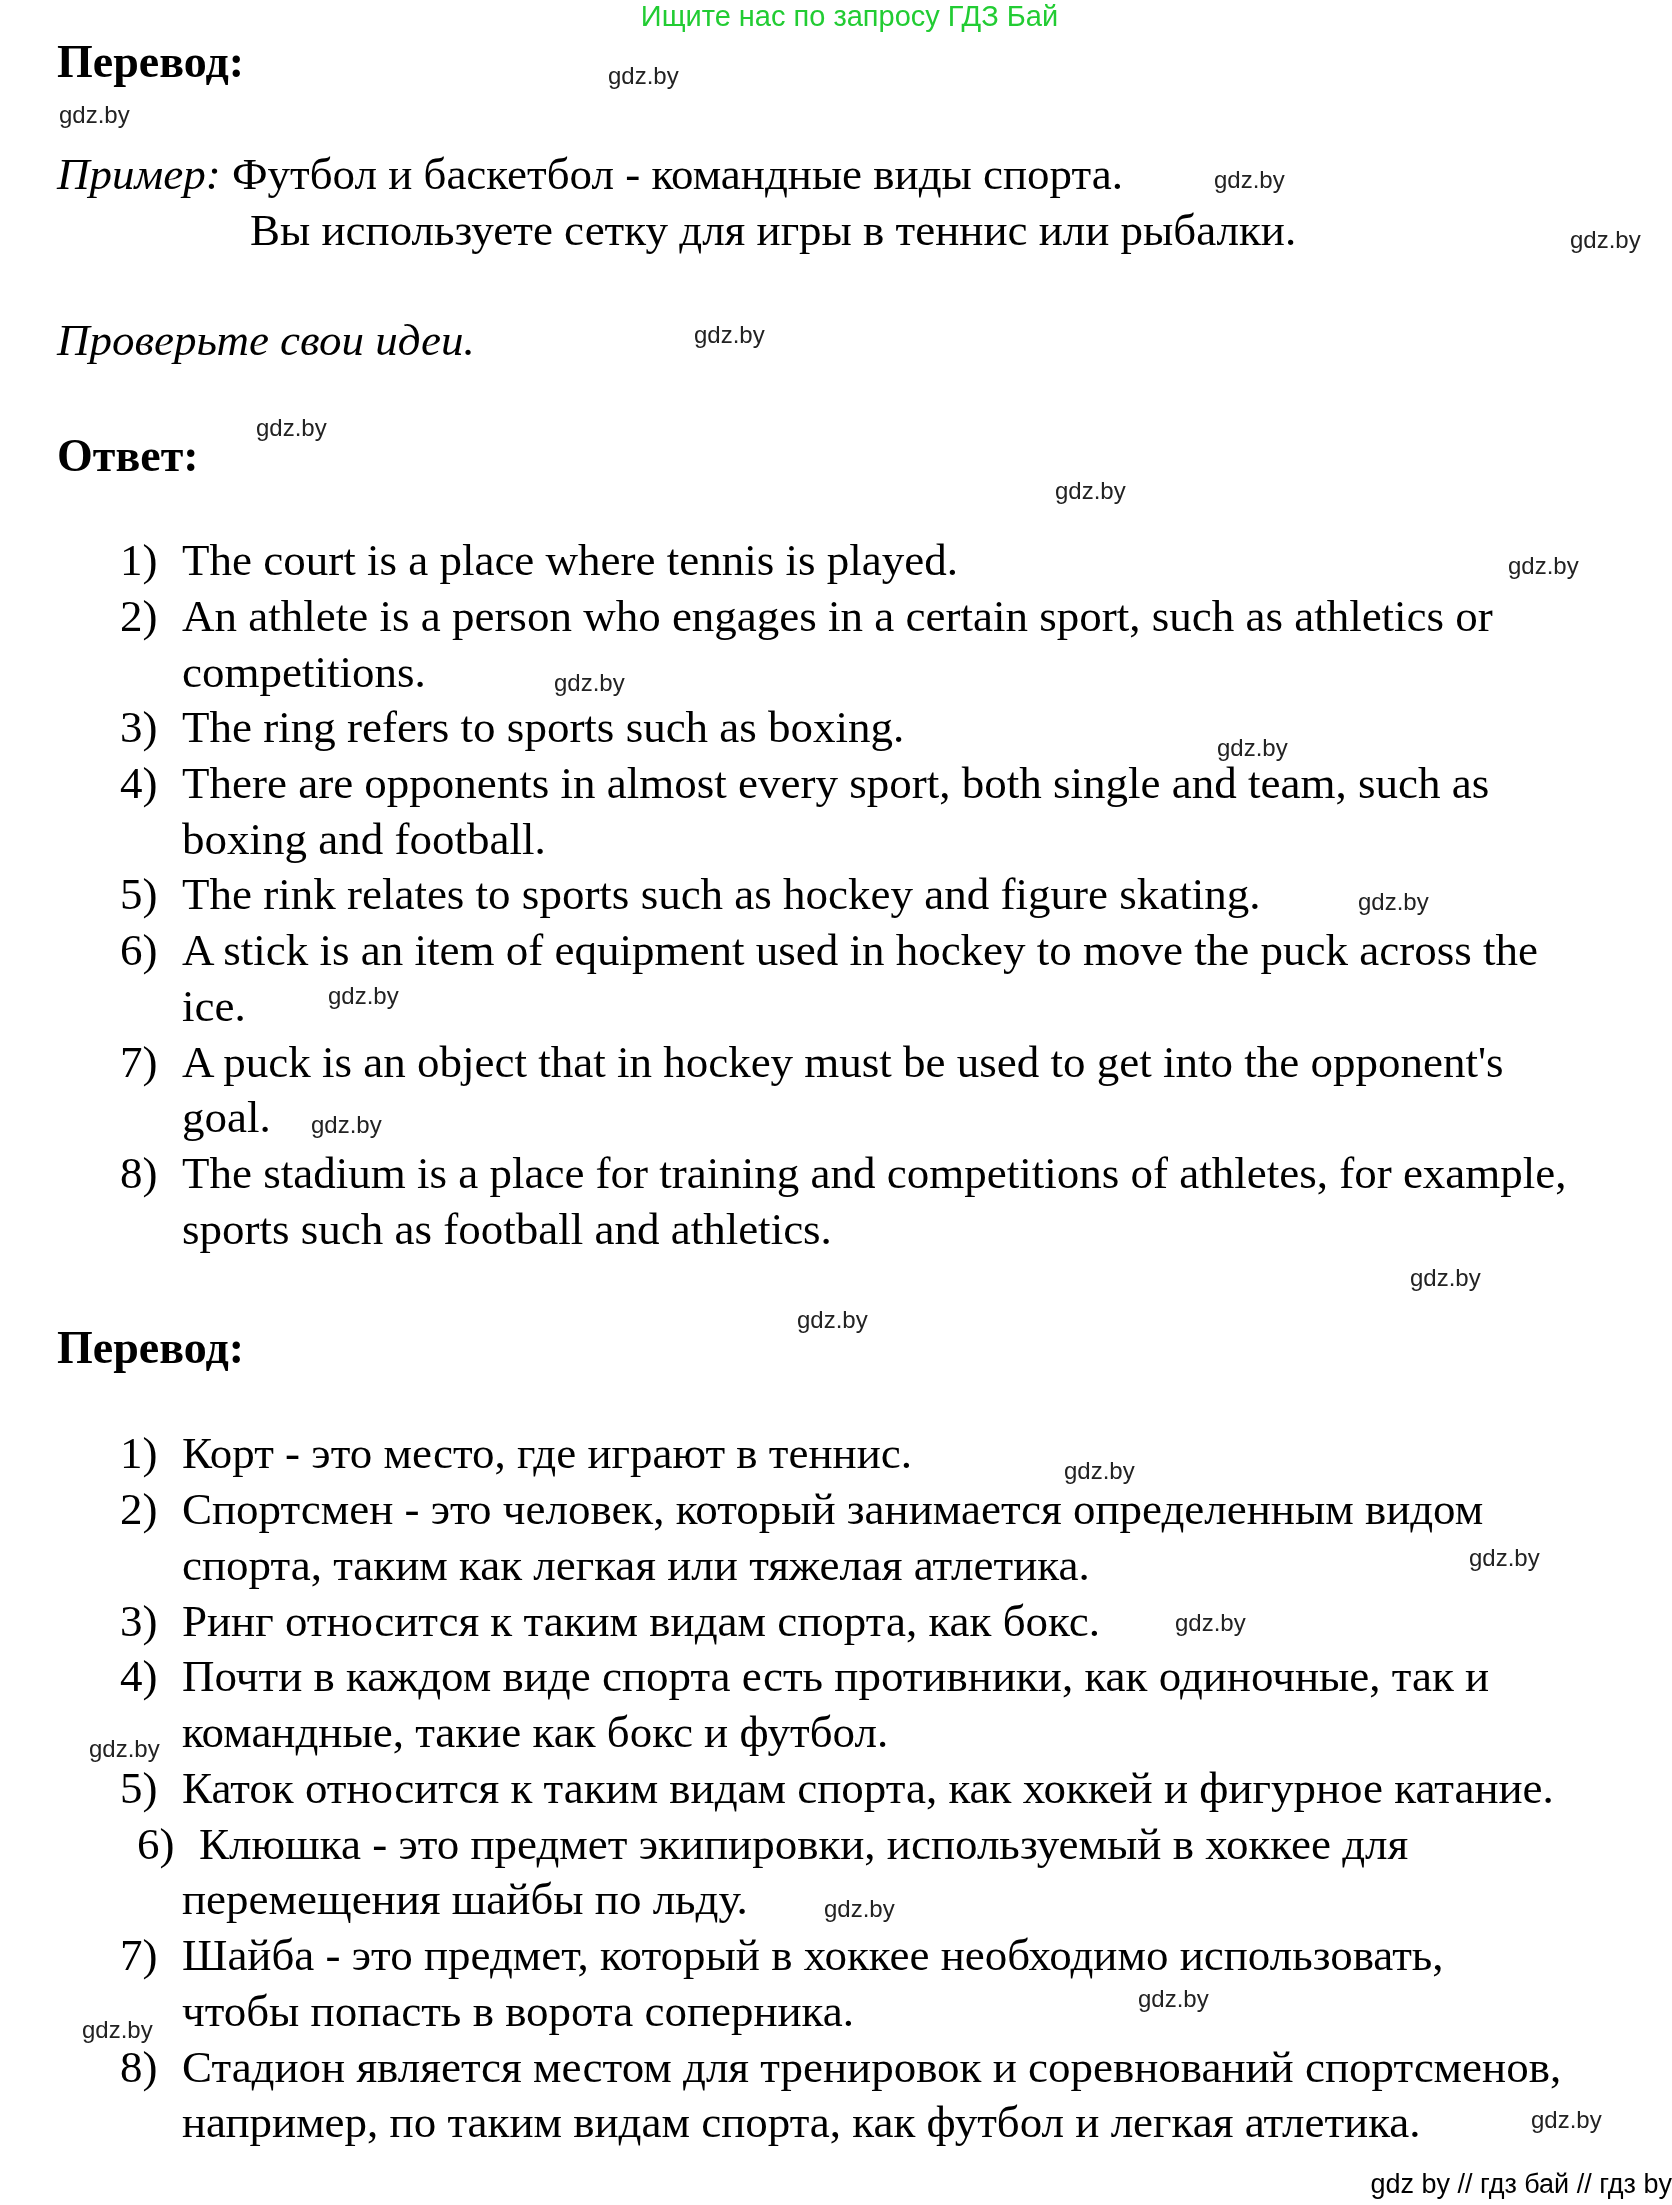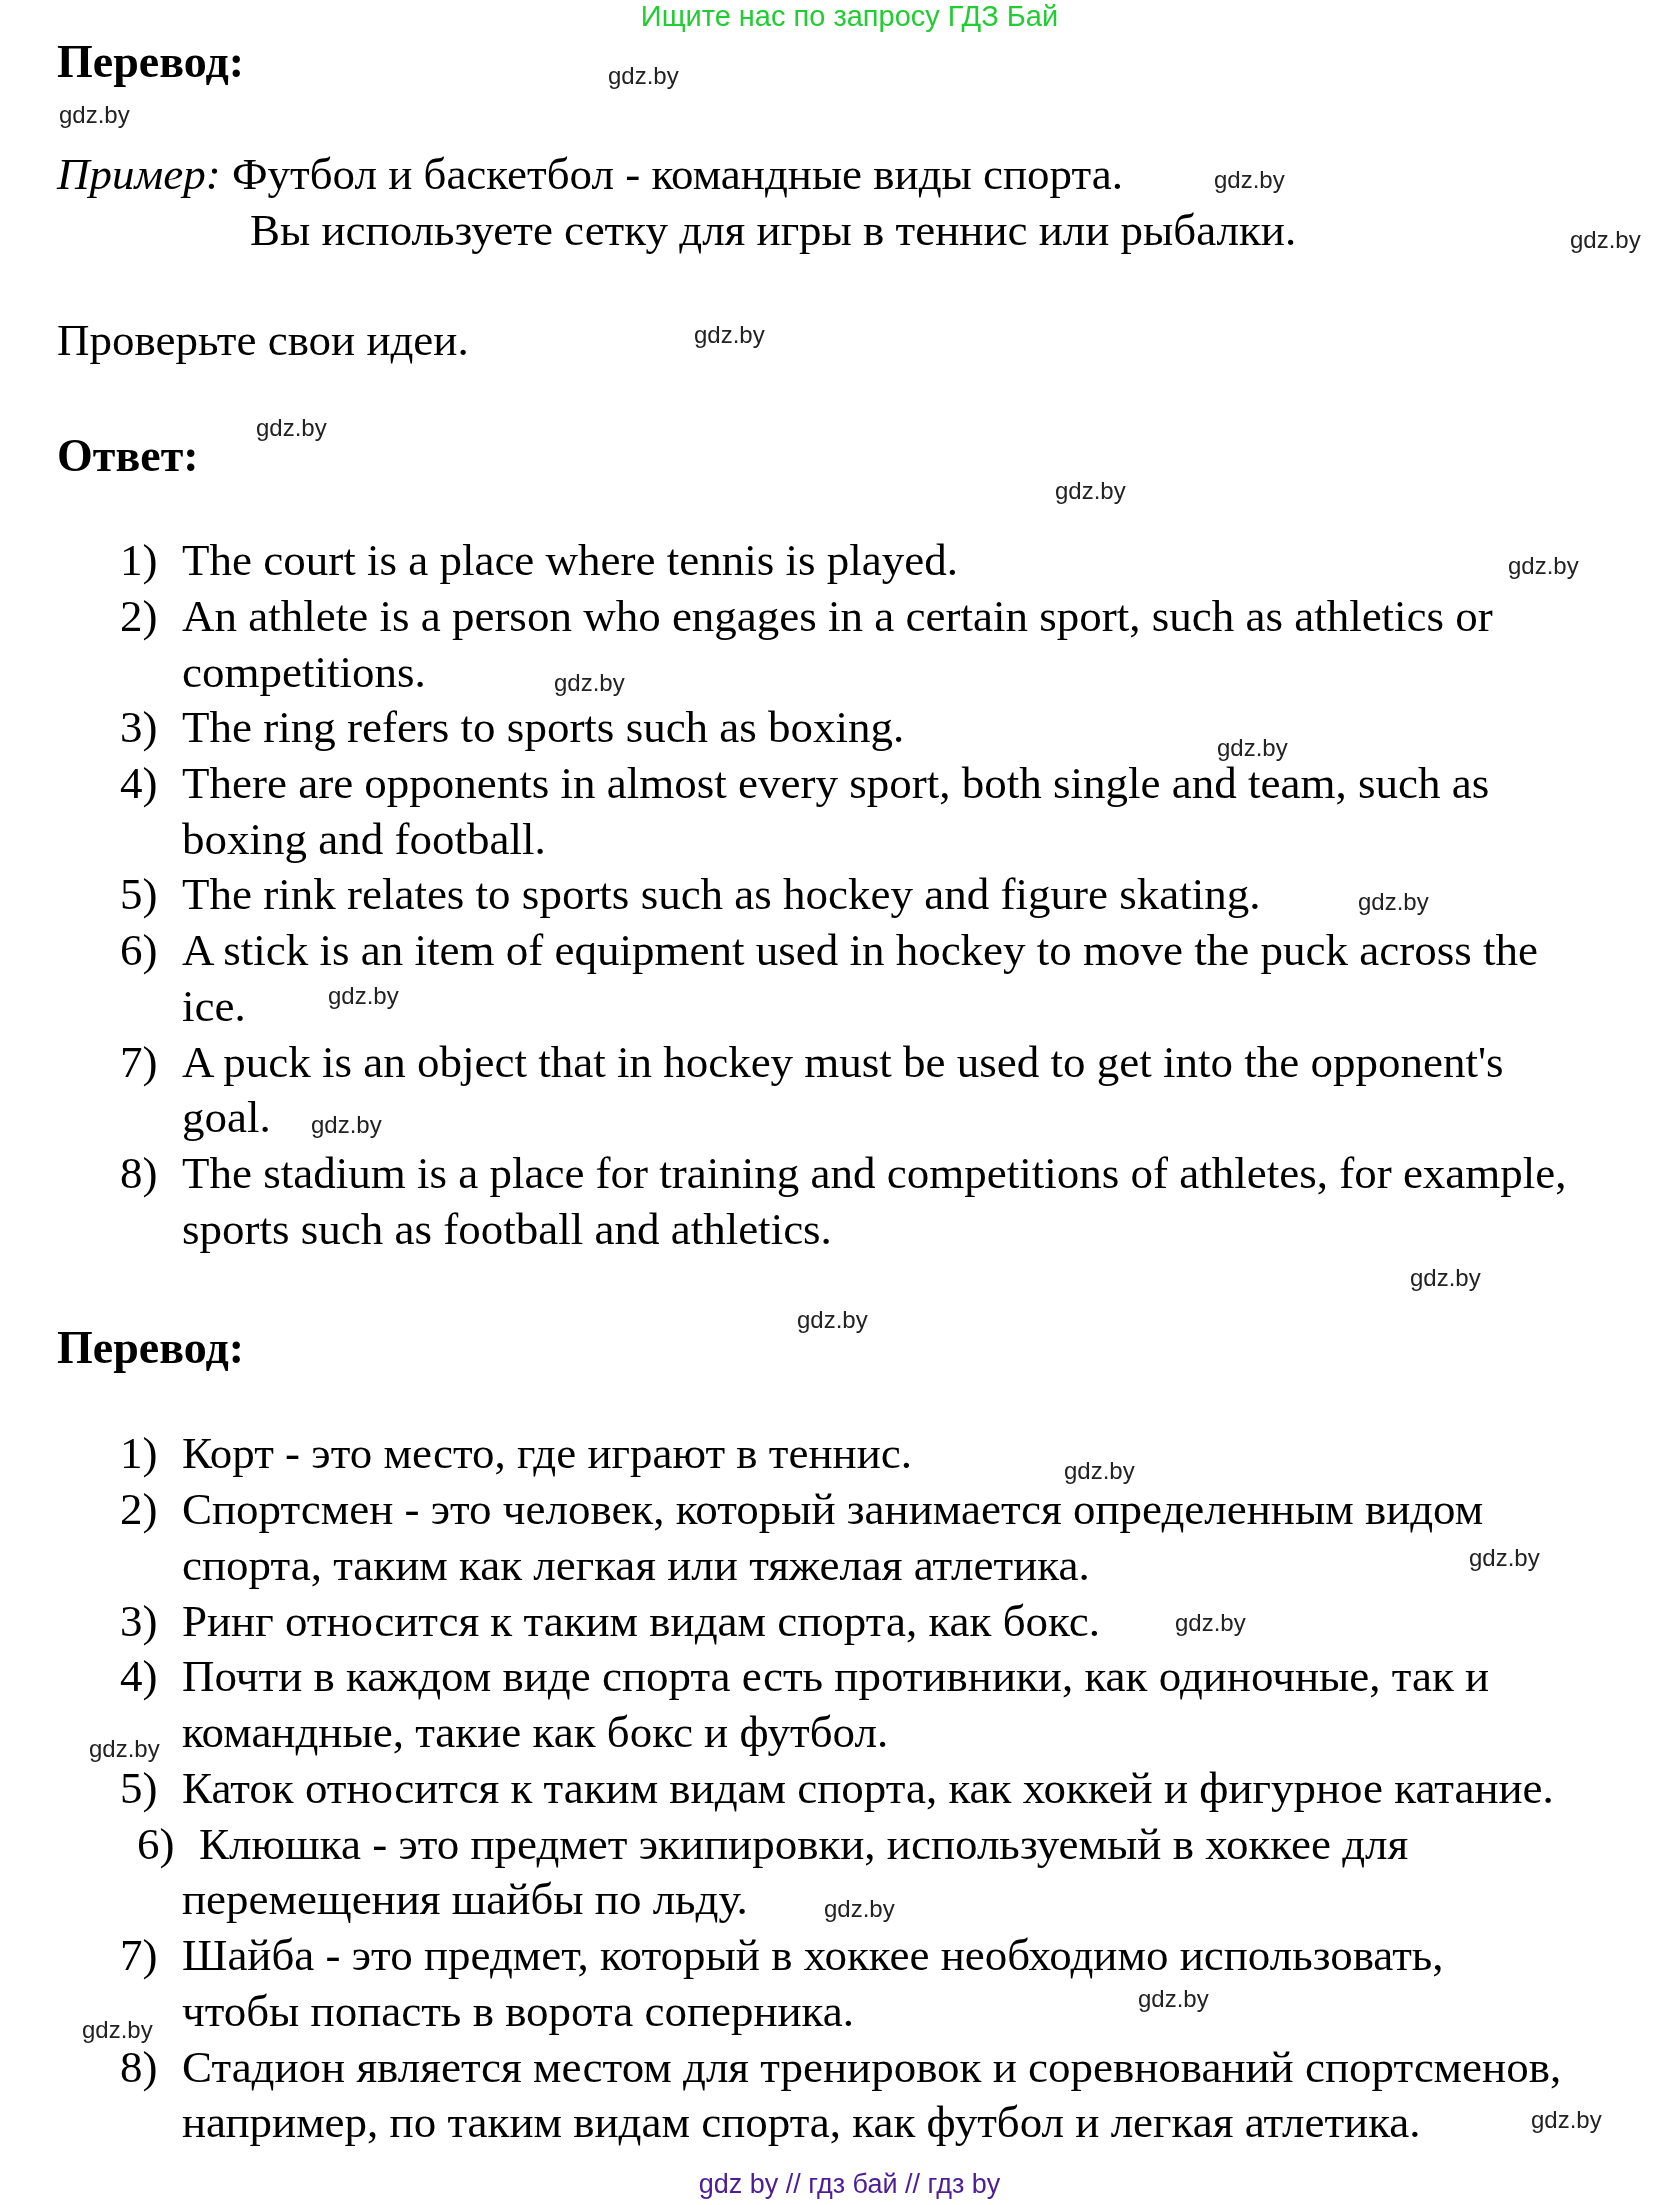--- a/index.html
+++ b/index.html
@@ -13,25 +13,25 @@
       color: #2ecc40; font-size: 29px; left: 0; right: 0; text-align: center; top: 0;
       color: #22cc33;
     }
     .heading { font-weight: bold; font-size: 46px; }
     .wm {
       font-family: "Liberation Sans", "DejaVu Sans", sans-serif;
       font-size: 24px; color: #222;
     }
     .ex-label { font-style: italic; font-size: 45px; }
     .body-text { font-size: 45px; }
-    .italic { }
+    .italic { font-style: italic; }
     .num { display: inline-block; width: 62px; text-align: left; }
     .footer {
       font-family: "Liberation Sans", "DejaVu Sans", sans-serif;
-      color: #4c1d95; font-size: 27px; left: 0; right: 0; text-align: center;
+      color: #000000; font-size: 27px; left: 0; right: 0; text-align: right;
     }
   </style>
 </head>
 <body>
 
 <div class="abs banner">Ищите нас по запросу ГДЗ Бай</div>
 
 <div class="abs heading" style="left:30px; top:35px;">Перевод:</div>
 <div class="abs wm" style="left:581px; top:62px;">gdz.by</div>
 <div class="abs wm" style="left:32px; top:101px;">gdz.by</div>

